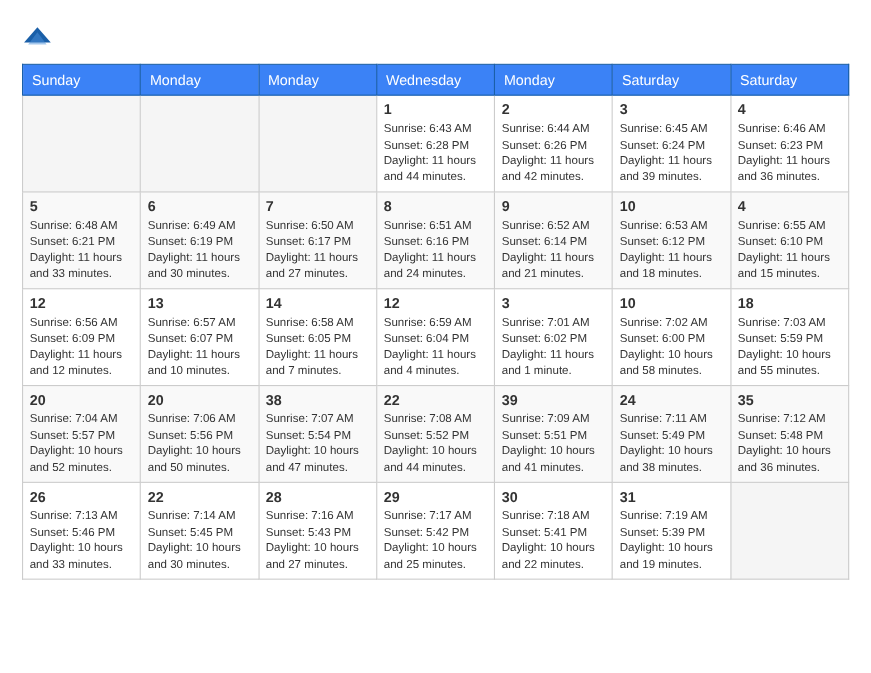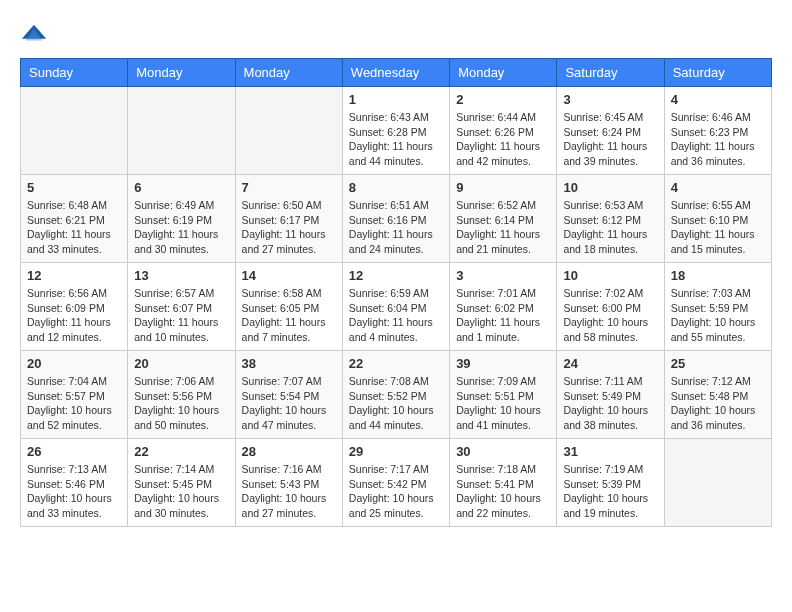--- a/index.html
+++ b/index.html
@@ -270,21 +270,21 @@
           Sunrise: 7:09 AM<br>Sunset: 5:51 PM<br>Daylight: 10 hours and 41 minutes.
         </div>
         </td>
         <td>
           <span class="day-number">24</span>
         <div class="day-info">
           Sunrise: 7:11 AM<br>Sunset: 5:49 PM<br>Daylight: 10 hours and 38 minutes.
         </div>
         </td>
         <td>
-          <span class="day-number">25</span>
+          <span class="day-number">35</span>
         <div class="day-info">
           Sunrise: 7:12 AM<br>Sunset: 5:48 PM<br>Daylight: 10 hours and 36 minutes.
         </div>
         </td>
       </tr>
       <tr>
         <td>
           <span class="day-number">26</span>
         <div class="day-info">
           Sunrise: 7:13 AM<br>Sunset: 5:46 PM<br>Daylight: 10 hours and 33 minutes.

